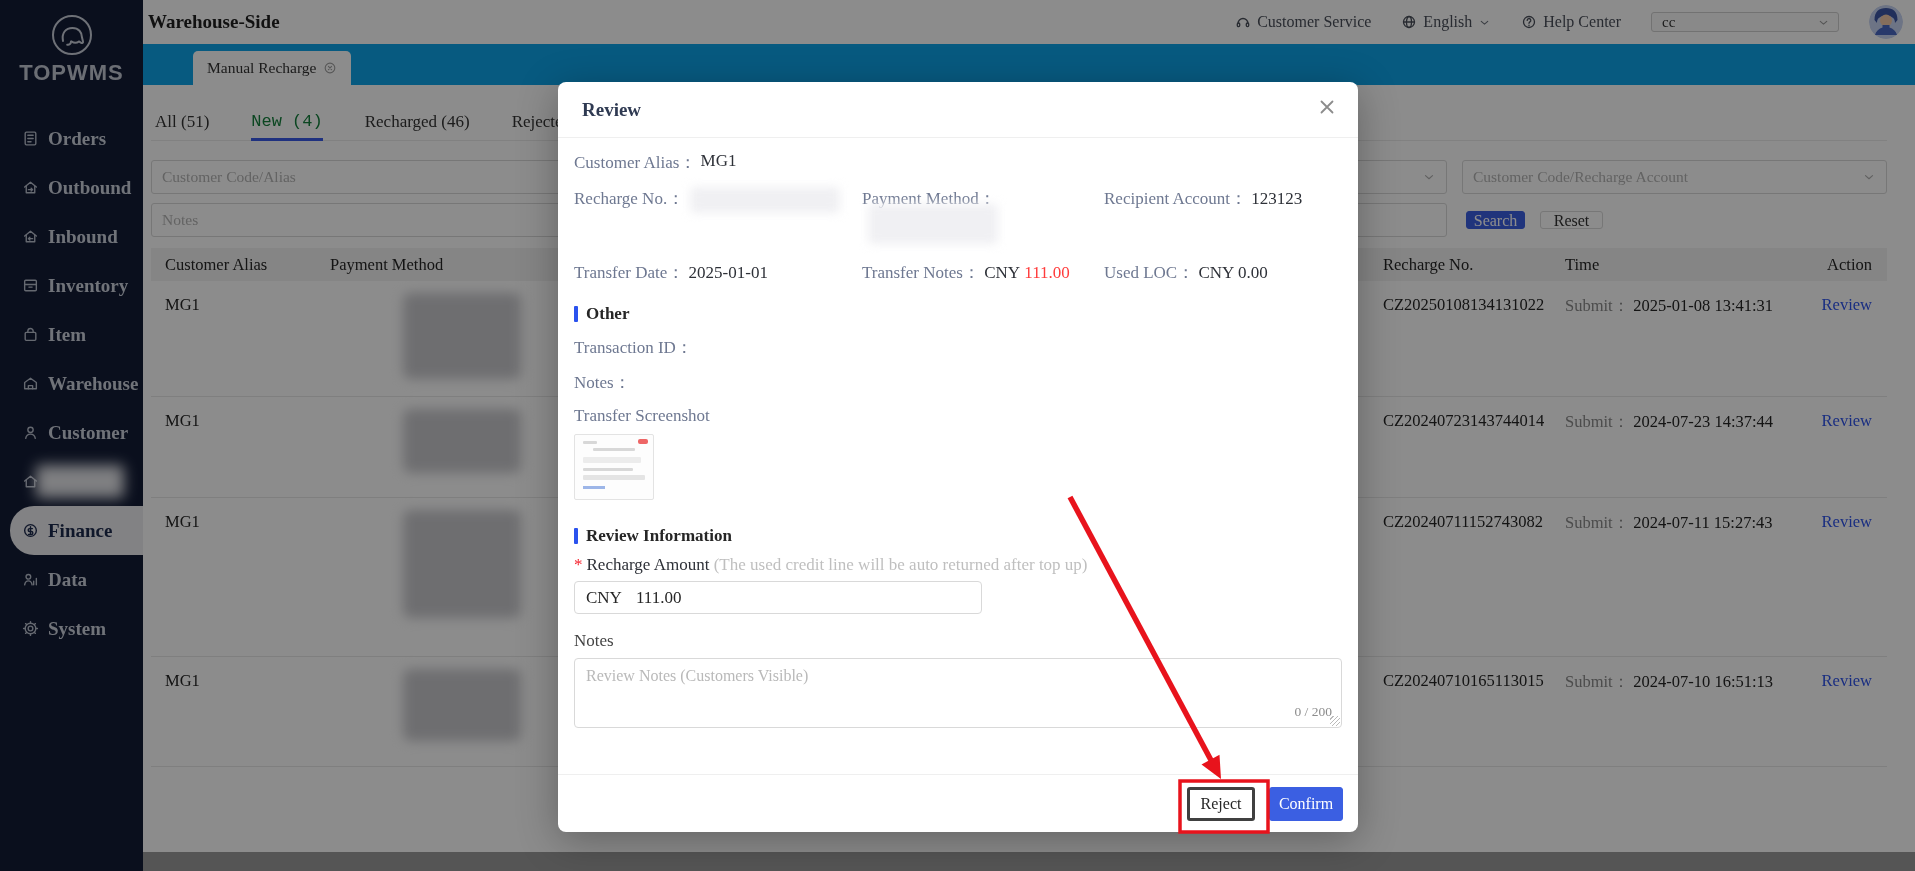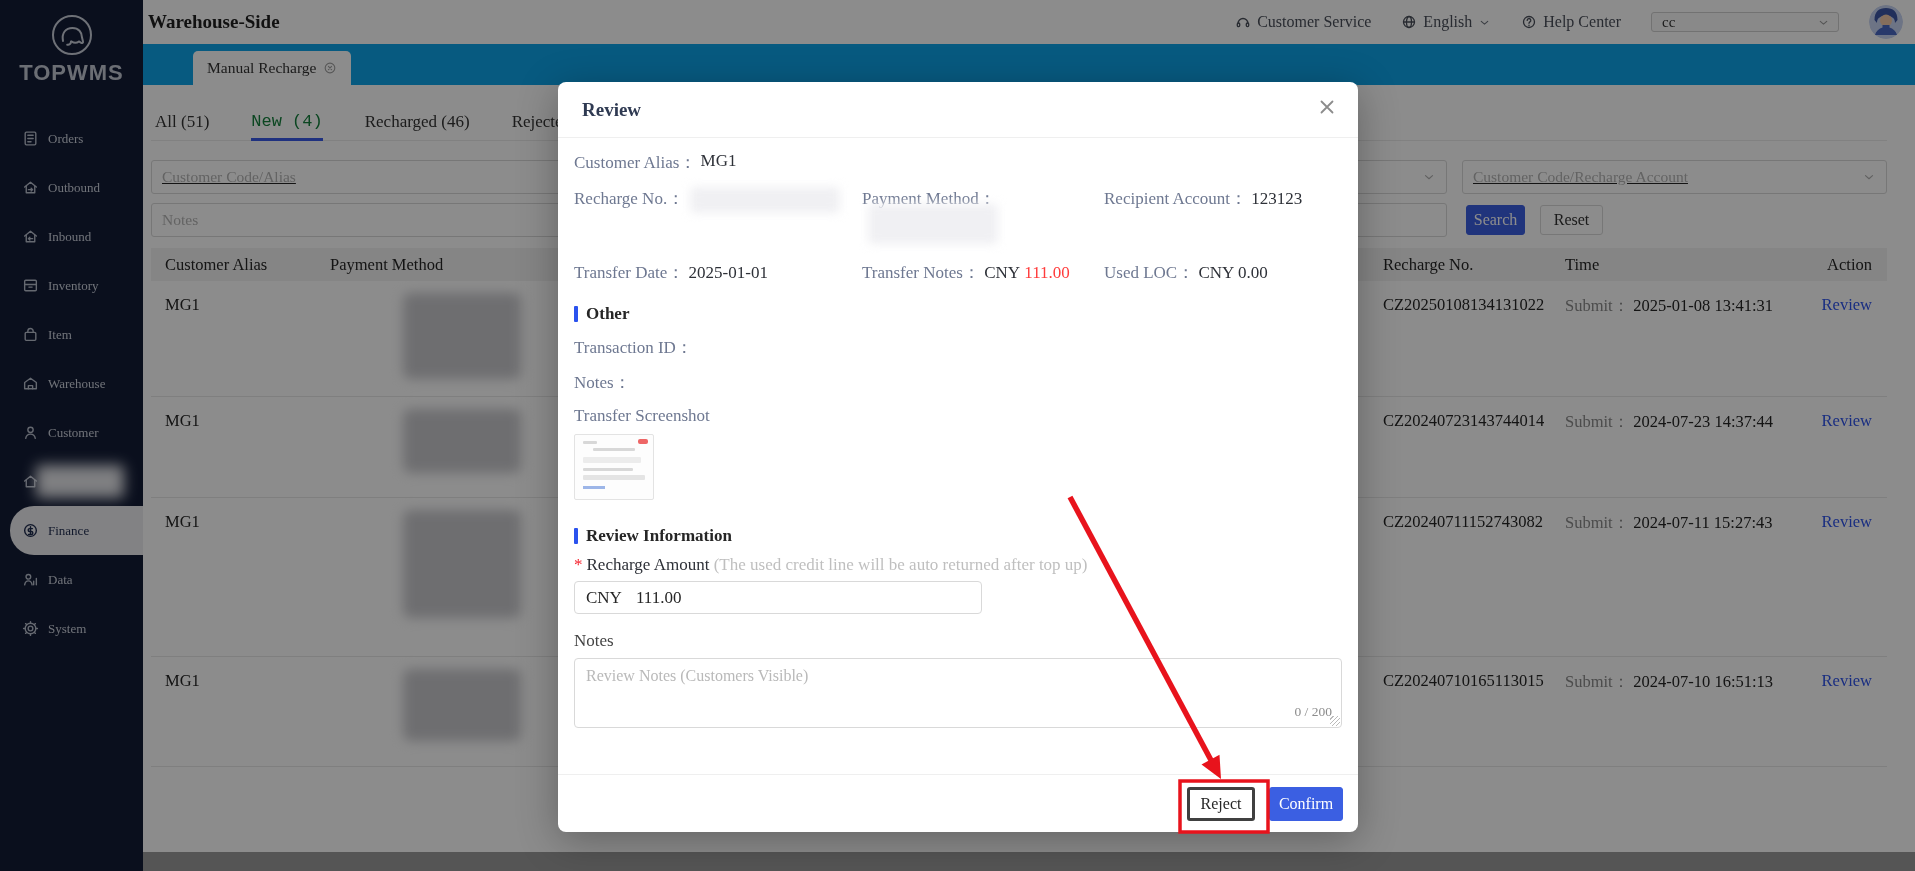--- a/index.html
+++ b/index.html
@@ -12,21 +12,21 @@
 
   
   .sidebar { position:absolute; left:0; top:0; bottom:0; width:143px; background:#131c36; z-index:10; }
   .logo { padding:12px 0 6px; text-align:center; color:#c9ced9; }
   .logo svg { display:block; margin:0 auto; }
   .logo-text { font-family:"Liberation Sans","DejaVu Sans",sans-serif; font-weight:bold; font-size:22px; letter-spacing:1px; color:#c4c9d4; margin-top:2px; }
   .nav { margin-top:22px; }
   .nav-item { position:relative; display:flex; align-items:center; gap:9px; height:49px; padding-left:22px; color:#cdd2dd; cursor:pointer; }
   .nav-item .nico { width:17px; height:17px; display:inline-flex; color:#b9bfcd; flex:0 0 17px; }
   .nav-item .nico svg { width:17px; height:17px; }
-  .nav-item .nlabel { font-size:13px; font-weight:normal; }
+  .nav-item .nlabel { font-size:19px; font-weight:bold; }
   .nav-item.active { background:#ededf0; margin-left:10px; padding-left:12px; border-radius:24px 0 0 24px; color:#1d2a4d; }
   .nav-item.active .nico { color:#1d2a4d; }
   .nav-item .blur-blob { display:none; }
   .nav-item.blurred .blur-blob { display:block; position:absolute; left:36px; top:8px; width:88px; height:33px; background:rgba(250,250,252,.92); filter:blur(7px); border-radius:4px; }
 
   
   .topbar { position:absolute; left:130px; right:0; top:0; height:44px; background:#ffffff; display:flex; align-items:center; padding:0 12px 0 18px; z-index:5; }
   .page-title { font-size:19px; font-weight:bold; color:#1f1f1f; }
   .topbar-right { margin-left:auto; display:flex; align-items:center; gap:30px; color:#4a4f5a; font-size:16px; }
   .tb-item { display:inline-flex; align-items:center; gap:6px; cursor:pointer; }
@@ -46,32 +46,32 @@
   .wintab .wclose svg { width:14px; height:14px; }
 
   
   .card { position:absolute; left:130px; right:0; top:85px; bottom:19px; background:#ffffff; padding:0 28px 0 21px; z-index:5; overflow:hidden; }
   .status-tabs { display:flex; gap:42px; margin-top:18px; height:38px; align-items:center; border-bottom:1px solid #ececec; padding-left:4px; }
   .status-tab { position:relative; height:100%; display:flex; align-items:center; color:#333; cursor:pointer; font-size:17px; }
   .status-tab.active { color:#15803d;font-family:Liberation Mono, monospace; }
   .status-tab.active::after { content:""; position:absolute; left:0; right:0; bottom:-1px; height:3px; background:#3a59e7; }
 
   .filter-row { display:flex; align-items:center; }
-  .filter-row.r1 { margin-top:19px;text-decoration:underline; }
+  .filter-row.r1 { margin-top:19px; }
   .filter-row.r2 { margin-top:9px; }
   .f-input { height:34px; border:1px solid #d9d9d9; border-radius:3px; background:#fff; padding:0 10px; font-size:15.5px; font-family:"Liberation Serif","DejaVu Serif",serif; color:#333; outline:none; }
   .f-input::placeholder { color:#b4b4b4; }
   .w560 { width:560px; }
   .drop { height:34px; border:1px solid #d9d9d9; border-radius:3px; background:#fff; display:flex; align-items:center; padding:0 10px; color:#b4b4b4; font-size:15.5px; cursor:pointer; }
   .drop .chev { margin-left:auto; width:14px; height:14px; color:#b0b0b0; display:inline-flex; }
   .drop .chev svg { width:14px; height:14px; }
   .drop-mid { width:447px; margin-left:289px; }
   .drop-right { width:425px; margin-left:15px; }
   .time-input { width:287px; margin-left:449px; }
-  .btn { height:30px; border-radius:3px; font-size:16px; cursor:pointer; font-family:"Liberation Serif","DejaVu Serif",serif; }
+  .btn { height:18px; border-radius:3px; font-size:16px; cursor:pointer; font-family:"Liberation Serif","DejaVu Serif",serif; }
   .btn-search { width:59px; margin-left:19px; background:#3b5fe2; color:#fff; border:1px solid #3b5fe2; }
   .btn-reset { width:63px; margin-left:15px; background:#fff; color:#333; border:1px solid #d9d9d9; }
 
   
   .table { margin-top:11px; width:1736px; font-size:16.5px; }
   .thead { display:flex; background:#f3f3f3; height:33px; align-items:center; color:#262626; }
   .cell { padding-left:14px; }
   .c1 { width:165px; flex:0 0 165px; }
   .c2 { width:1053px; flex:0 0 1053px; }
   .c3 { width:182px; flex:0 0 182px; }

